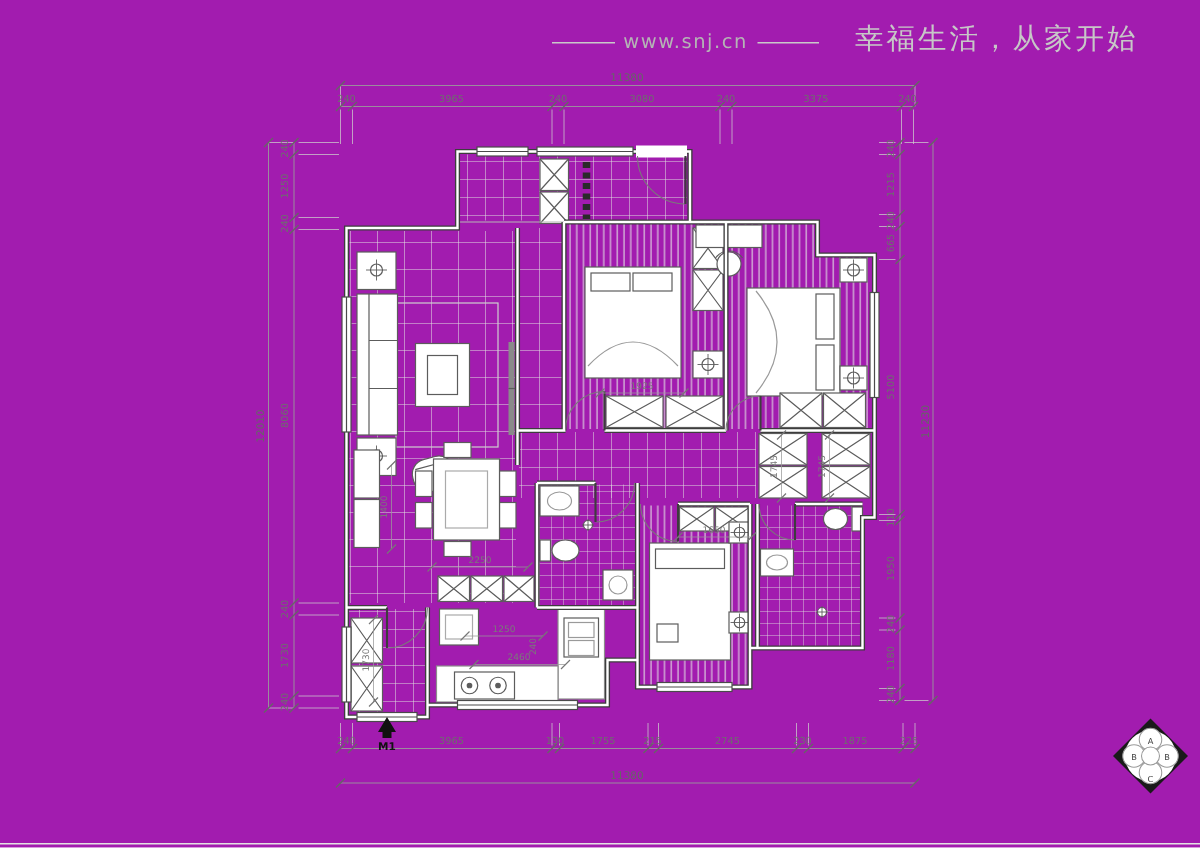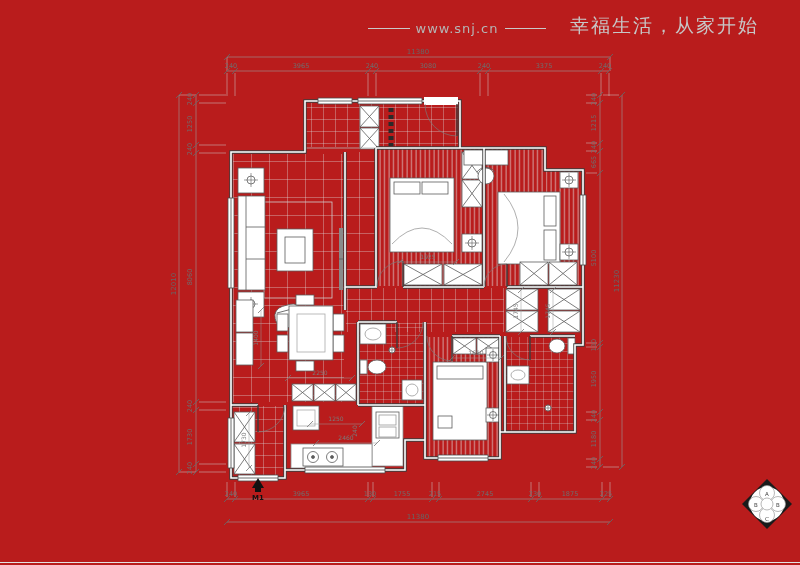--- a/index.html
+++ b/index.html
@@ -1,16 +1,16 @@
 <!DOCTYPE html>
 <html><head>
 <meta charset="utf-8">
 <style>
   html,body{margin:0;padding:0;background:#fff;}
-  .page{position:relative;width:800px;height:565px;background:#b91c1c;overflow:hidden;
+  .page{position:relative;width:800px;height:565px;background:#a21caf;overflow:hidden;
         font-family:"DejaVu Sans",sans-serif;}
   .plan-svg{position:absolute;left:0;top:0;}
   .wm-site{position:absolute;left:368px;top:21px;width:178px;display:flex;align-items:center;
            gap:6px;color:#b5b5b5;font-size:13px;letter-spacing:1px;white-space:nowrap;}
   .wm-site .rule{flex:1;height:1px;background:#c9c9c9;}
   .wm-slogan{position:absolute;left:570px;top:13px;color:#c7c7c7;font-size:19px;
              letter-spacing:2px;white-space:nowrap;}
   .page-edge{position:absolute;left:0;right:0;bottom:2px;height:1px;background:#e3e3e3;}
   svg text{font-family:"DejaVu Sans",sans-serif;font-size:6.5px;fill:#6e6e6e;}
   svg text.tt{font-size:7px;fill:#666;}

